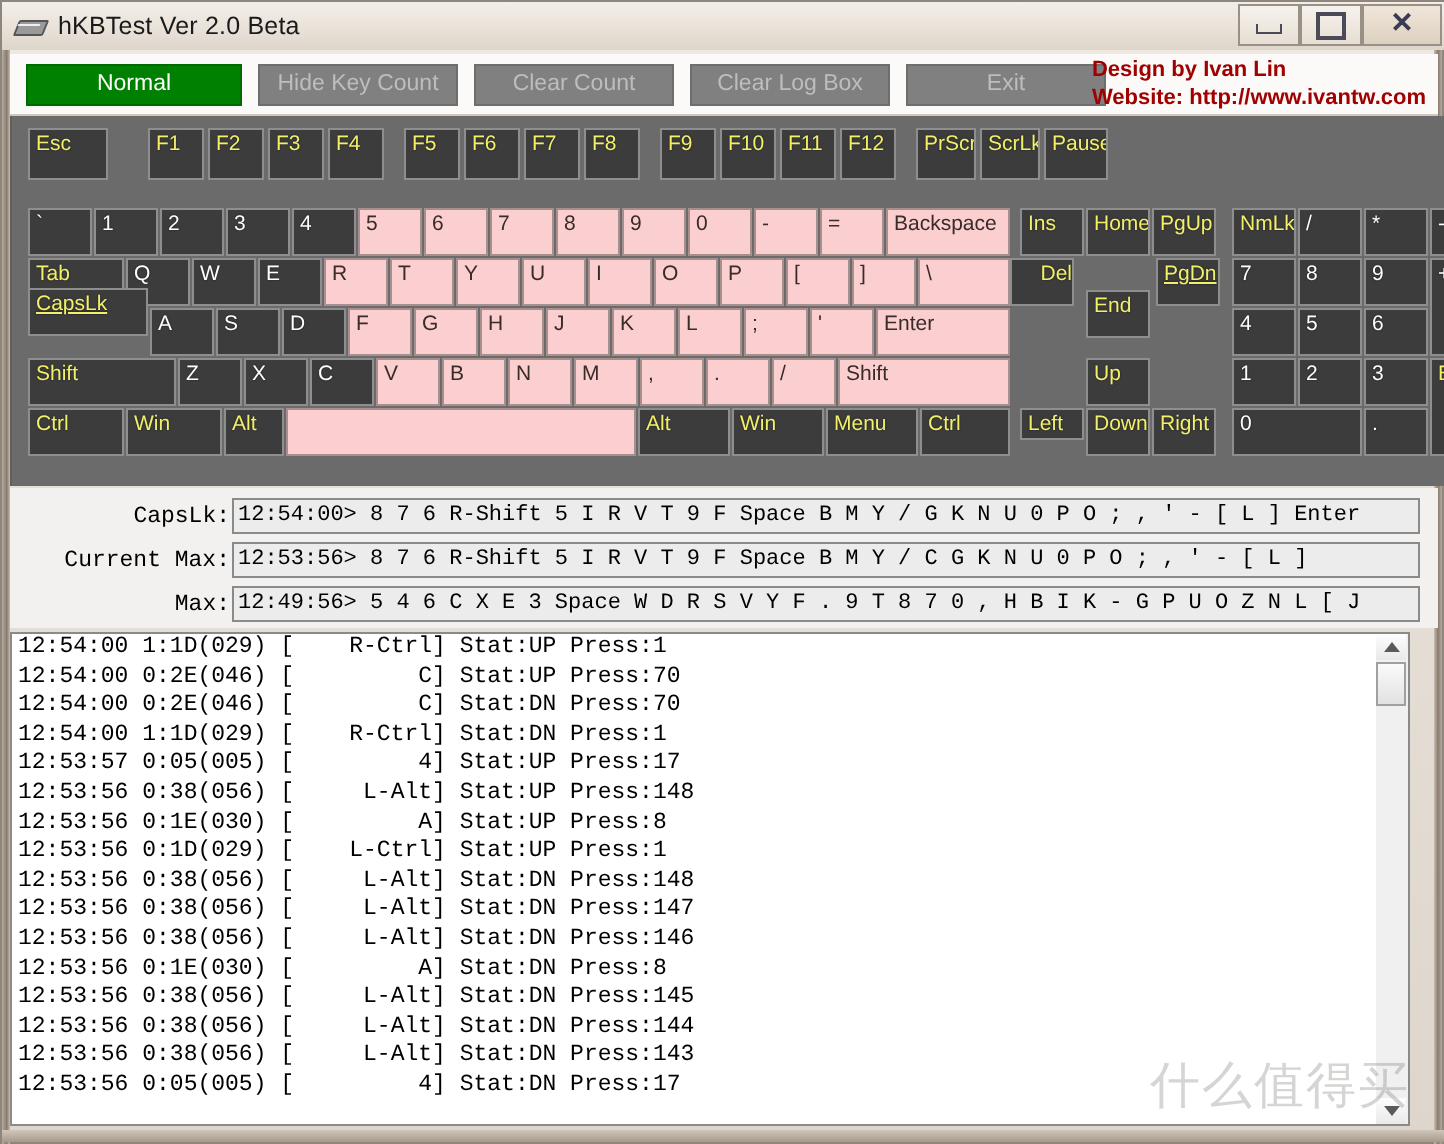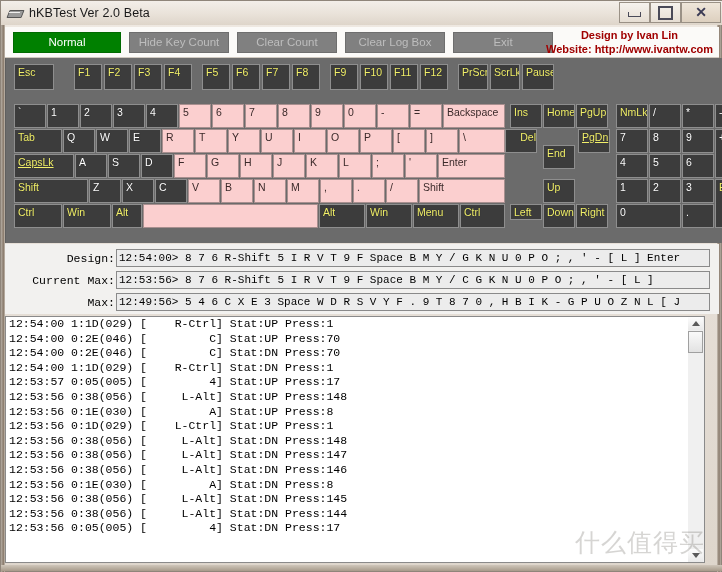--- a/index.html
+++ b/index.html
@@ -62,21 +62,21 @@
   .tbtn{
     height:21px;margin-left:8px;
     border:1px solid #6e6e6e;
     display:flex;align-items:center;justify-content:center;
     font-size:11.5px;color:#bdbdbd;
     background:#808080;
     box-sizing:border-box;cursor:default;
   }
   .tbtn.primary{background:#008000;color:#ffffff;border-color:#006a00;}
   .credit{
-    position:absolute;right:6px;top:1px;text-align:center;
+    position:absolute;right:6px;top:1px;text-align:left;
     color:#a00000;font-size:11px;font-weight:bold;line-height:14px;
   }
 
   
   .kbpanel{
     position:absolute;left:4px;top:57px;width:714px;height:185px;
     background:#6b6b6b;
     border-left:1px solid #5f5f5f;
     overflow:hidden;
     padding-left:42px;
@@ -267,21 +267,21 @@
       <div class="key alpha hit" style="left: 387px; top: 71px; width: 32px; height: 24px;">[</div>
       <div class="key alpha hit" style="left: 420px; top: 71px; width: 32px; height: 24px;">]</div>
       <div class="key alpha hit" style="left: 453px; top: 71px; width: 46px; height: 24px;">\</div>
       <div class="key" style="left: 499px; top: 71px; width: 32px; height: 24px; text-align: right;">Del</div>
       <div class="key" style="left: 537px; top: 71px; width: 32px; height: 24px; margin-top: 16px;">End</div>
       <div class="key" style="left: 572px; top: 71px; width: 32px; height: 24px; text-decoration: underline;">PgDn</div>
       <div class="key alpha" style="left: 610px; top: 71px; width: 32px; height: 24px;">7</div>
       <div class="key alpha" style="left: 643px; top: 71px; width: 32px; height: 24px;">8</div>
       <div class="key alpha" style="left: 676px; top: 71px; width: 32px; height: 24px;">9</div>
       <div class="key alpha" style="left: 709px; top: 71px; width: 32px; height: 49px;">+</div>
-      <div class="key" style="left: 8px; top: 96px; width: 60px; height: 24px; text-decoration: underline;">CapsLk</div>
+      <div class="key" style="left: 8px; top: 86px; width: 60px; height: 24px; text-decoration: underline;">CapsLk</div>
       <div class="key alpha" style="left: 69px; top: 96px; width: 32px; height: 24px;">A</div>
       <div class="key alpha" style="left: 102px; top: 96px; width: 32px; height: 24px;">S</div>
       <div class="key alpha" style="left: 135px; top: 96px; width: 32px; height: 24px;">D</div>
       <div class="key alpha hit" style="left: 168px; top: 96px; width: 32px; height: 24px;">F</div>
       <div class="key alpha hit" style="left: 201px; top: 96px; width: 32px; height: 24px;">G</div>
       <div class="key alpha hit" style="left: 234px; top: 96px; width: 32px; height: 24px;">H</div>
       <div class="key alpha hit" style="left: 267px; top: 96px; width: 32px; height: 24px;">J</div>
       <div class="key alpha hit" style="left: 300px; top: 96px; width: 32px; height: 24px;">K</div>
       <div class="key alpha hit" style="left: 333px; top: 96px; width: 32px; height: 24px;">L</div>
       <div class="key alpha hit" style="left: 366px; top: 96px; width: 32px; height: 24px;">;</div>
@@ -317,21 +317,21 @@
       <div class="key" style="left: 454px; top: 146px; width: 45px; height: 24px;">Ctrl</div>
       <div class="key" style="left: 504px; top: 146px; width: 32px; height: 16px;">Left</div>
       <div class="key" style="left: 537px; top: 146px; width: 32px; height: 24px;">Down</div>
       <div class="key" style="left: 570px; top: 146px; width: 32px; height: 24px;">Right</div>
       <div class="key alpha" style="left: 610px; top: 146px; width: 65px; height: 24px;">0</div>
       <div class="key alpha" style="left: 676px; top: 146px; width: 32px; height: 24px;">.</div>
     </div>
 
   <div class="statblock" id="statblock">
       <div class="statrow" style="top: 4px;">
-        <div class="statlabel">Design:</div>
+        <div class="statlabel">CapsLk:</div>
         <div class="statfield">12:54:00&gt; 8 7 6 R-Shift 5 I R V T 9 F Space B M Y / G K N U 0 P O ; , ' - [ L ] Enter</div>
       </div>
       <div class="statrow" style="top: 26px;">
         <div class="statlabel">Current Max:</div>
         <div class="statfield">12:53:56&gt; 8 7 6 R-Shift 5 I R V T 9 F Space B M Y / C G K N U 0 P O ; , ' - [ L ]</div>
       </div>
       <div class="statrow" style="top: 48px;">
         <div class="statlabel">Max:</div>
         <div class="statfield">12:49:56&gt; 5 4 6 C X E 3 Space W D R S V Y F . 9 T 8 7 0 , H B I K - G P U O Z N L [ J</div>
       </div>
@@ -345,20 +345,21 @@
       <div class="logline">12:53:57 0:05(005) [         4] Stat:UP Press:17</div>
       <div class="logline">12:53:56 0:38(056) [     L-Alt] Stat:UP Press:148</div>
       <div class="logline">12:53:56 0:1E(030) [         A] Stat:UP Press:8</div>
       <div class="logline">12:53:56 0:1D(029) [    L-Ctrl] Stat:UP Press:1</div>
       <div class="logline">12:53:56 0:38(056) [     L-Alt] Stat:DN Press:148</div>
       <div class="logline">12:53:56 0:38(056) [     L-Alt] Stat:DN Press:147</div>
       <div class="logline">12:53:56 0:38(056) [     L-Alt] Stat:DN Press:146</div>
       <div class="logline">12:53:56 0:1E(030) [         A] Stat:DN Press:8</div>
       <div class="logline">12:53:56 0:38(056) [     L-Alt] Stat:DN Press:145</div>
       <div class="logline">12:53:56 0:38(056) [     L-Alt] Stat:DN Press:144</div>
+      <div class="logline">12:53:56 0:38(056) [     L-Alt] Stat:DN Press:143</div>
       <div class="logline">12:53:56 0:05(005) [         4] Stat:DN Press:17</div>
     </div>
   <div class="scrollbar">
     <div class="sb-up">
         <div class="tri"></div>
       </div>
     <div class="sb-thumb"></div>
     <div class="sb-down">
         <div class="tri"></div>
       </div>

